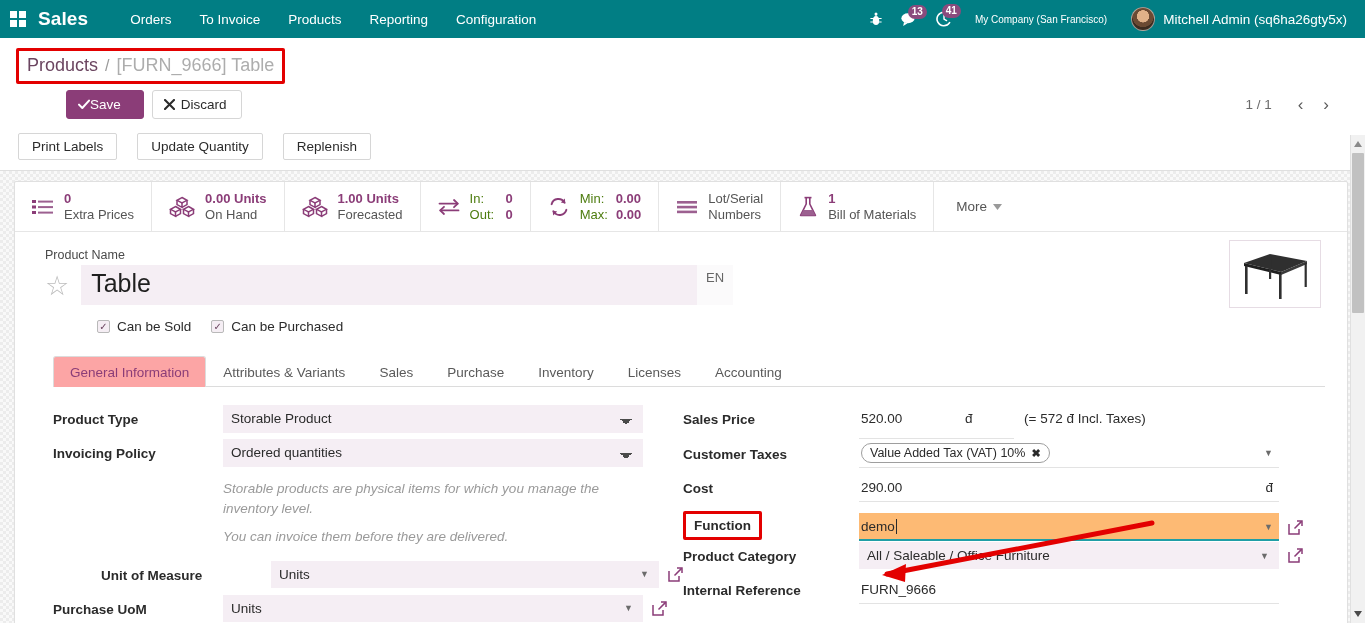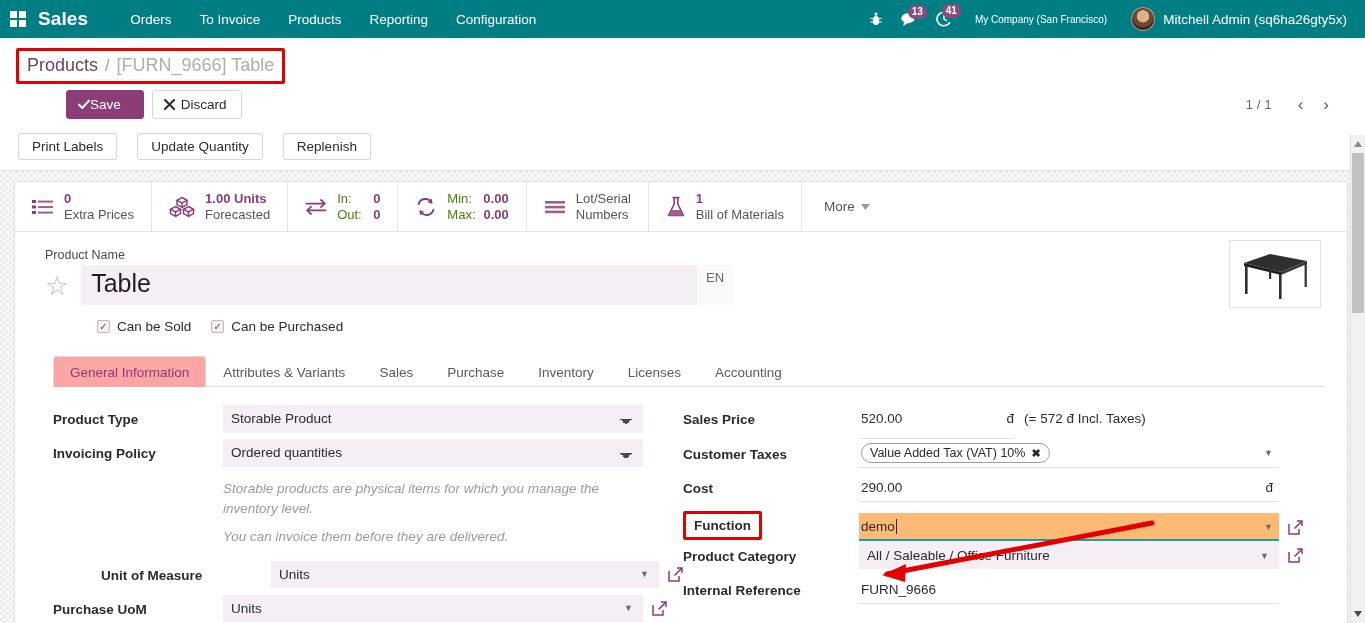--- a/index.html
+++ b/index.html
@@ -556,20 +556,39 @@
           <rect x="6" y="8.1" width="15" height="2" fill="#9c6090"></rect>
           <rect x="0" y="13" width="4" height="3" fill="#8b3d78"></rect>
           <rect x="6" y="13.6" width="15" height="2" fill="#9c6090"></rect>
         </svg>
         <div class="stat-text">
           <div class="stat-val">0</div>
           <div class="stat-lbl">Extra Prices</div>
         </div>
       </div>
 
+      <div class="stat-btn">
+        <svg width="26" height="22" viewBox="0 0 26 22">
+          <g fill="none" stroke="#8b3d78" stroke-width="1.5">
+            <path d="M13 1.5 L18 4.3 L13 7 L8 4.3 Z"></path>
+            <path d="M6.5 10.5 L11.5 13.3 L6.5 16 L1.5 13.3 Z"></path>
+            <path d="M19.5 10.5 L24.5 13.3 L19.5 16 L14.5 13.3 Z"></path>
+            <path d="M8 4.3 L8 8.6 L13 11.3 L13 7"></path>
+            <path d="M18 4.3 L18 8.6 L13 11.3"></path>
+            <path d="M1.5 13.3 L1.5 17.6 L6.5 20.3 L6.5 16"></path>
+            <path d="M11.5 13.3 L11.5 17.6 L6.5 20.3"></path>
+            <path d="M14.5 13.3 L14.5 17.6 L19.5 20.3 L19.5 16"></path>
+            <path d="M24.5 13.3 L24.5 17.6 L19.5 20.3"></path>
+          </g>
+        </svg>
+        <div class="stat-text">
+          <div class="stat-val">0.00 Units</div>
+          <div class="stat-lbl">On Hand</div>
+        </div>
+      </div>
 
       <div class="stat-btn">
         <svg width="26" height="22" viewBox="0 0 26 22">
           <g fill="none" stroke="#8b3d78" stroke-width="1.5">
             <path d="M13 1.5 L18 4.3 L13 7 L8 4.3 Z"></path>
             <path d="M6.5 10.5 L11.5 13.3 L6.5 16 L1.5 13.3 Z"></path>
             <path d="M19.5 10.5 L24.5 13.3 L19.5 16 L14.5 13.3 Z"></path>
             <path d="M8 4.3 L8 8.6 L13 11.3 L13 7"></path>
             <path d="M18 4.3 L18 8.6 L13 11.3"></path>
             <path d="M1.5 13.3 L1.5 17.6 L6.5 20.3 L6.5 16"></path>
@@ -773,21 +792,21 @@
             </div>
           </div>
         </div>
 
         <div class="col right">
 
           <div class="frow">
             <div class="flabel">Sales Price</div>
             <div class="fctl">
               <div class="money-row">
-                <div class="money-underline" style="width:155px;justify-content:space-between;">
+                <div class="money-underline" style="width:155px;">
                   <input class="money-input" style="border-bottom: none;" value="520.00">
                   <span class="cur">đ</span>
                 </div>
                 <span class="tax-note">(= 572 đ Incl. Taxes)</span>
               </div>
             </div>
           </div>
 
           <div class="frow">
             <div class="flabel">Customer Taxes</div>

